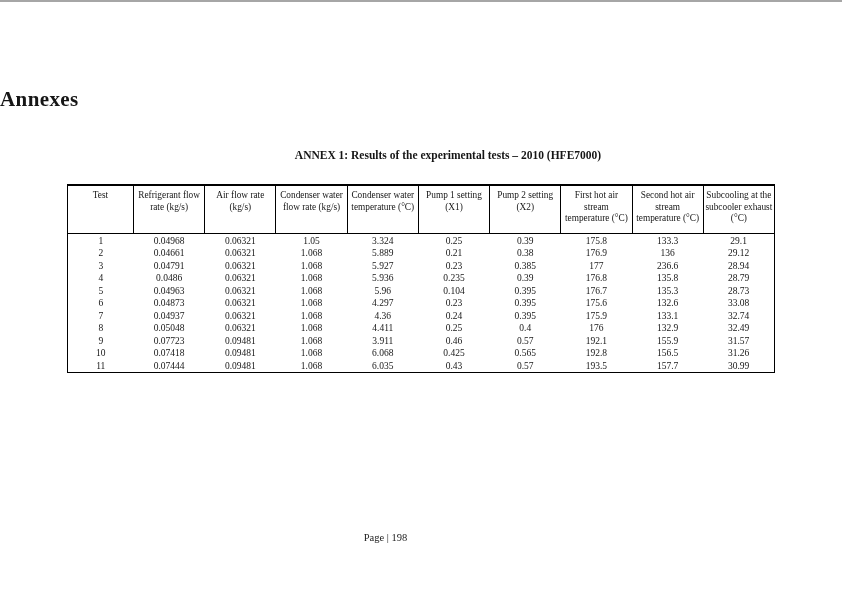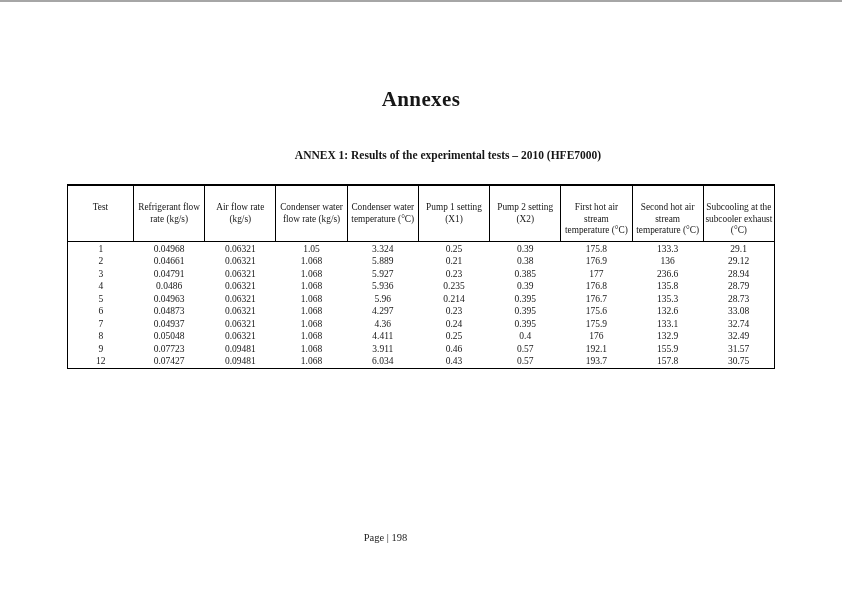--- a/index.html
+++ b/index.html
@@ -12,21 +12,20 @@
     position: relative;
     overflow: hidden;
   }
   .top-rule {
     position: absolute; top: 0; left: 0;
     width: 842px; height: 2px;
     background: #a6a6a6;
   }
   .page-title {
     position: absolute; top: 87px; left: 0; width: 842px;
-    text-align: center;
     font-size: 21px; font-weight: bold; letter-spacing: 0.4px;
   }
   .annex-heading {
     position: absolute; top: 149px; left: 0; width: 842px;
     text-align: center;
     font-size: 11.5px; font-weight: bold; margin-left: 27px;
   }
   .table-wrap {
     position: absolute; top: 184px; left: 67px;
   }
@@ -36,21 +35,21 @@
     width: 708px;
     border: 1.7px solid #000000;
     border-top: 2.6px solid #000000;
   }
   table.results thead th {
     font-weight: normal;
     font-size: 9.3px;
     line-height: 11.6px;
     text-align: center;
     vertical-align: top;
-    padding: 16px 1px 4px;
+    padding: 4px 1px 4px;
     height: 48px;
     border-bottom: 1.7px solid #000000;
     border-right: 1px solid #000000;
   }
   table.results thead th:last-child { border-right: none; }
   table.results tbody td {
     font-size: 9.5px;
     text-align: center;
     height: 12.5px;
     line-height: 12.5px;
@@ -152,21 +151,21 @@
           <td>176.8</td>
           <td>135.8</td>
           <td>28.79</td>
         </tr>
         <tr>
           <td>5</td>
           <td>0.04963</td>
           <td>0.06321</td>
           <td>1.068</td>
           <td>5.96</td>
-          <td>0.214</td>
+          <td>0.104</td>
           <td>0.395</td>
           <td>176.7</td>
           <td>135.3</td>
           <td>28.73</td>
         </tr>
         <tr>
           <td>6</td>
           <td>0.04873</td>
           <td>0.06321</td>
           <td>1.068</td>
@@ -207,28 +206,40 @@
           <td>0.09481</td>
           <td>1.068</td>
           <td>3.911</td>
           <td>0.46</td>
           <td>0.57</td>
           <td>192.1</td>
           <td>155.9</td>
           <td>31.57</td>
         </tr>
         <tr>
-          <td>12</td>
-          <td>0.07427</td>
+          <td>10</td>
+          <td>0.07418</td>
           <td>0.09481</td>
           <td>1.068</td>
-          <td>6.034</td>
+          <td>6.068</td>
+          <td>0.425</td>
+          <td>0.565</td>
+          <td>192.8</td>
+          <td>156.5</td>
+          <td>31.26</td>
+        </tr>
+        <tr>
+          <td>11</td>
+          <td>0.07444</td>
+          <td>0.09481</td>
+          <td>1.068</td>
+          <td>6.035</td>
           <td>0.43</td>
           <td>0.57</td>
-          <td>193.7</td>
-          <td>157.8</td>
-          <td>30.75</td>
+          <td>193.5</td>
+          <td>157.7</td>
+          <td>30.99</td>
         </tr>
       </tbody>
   </table>
 </div>
 
 <div class="page-footer">Page | 198</div>
 
 </body></html>

